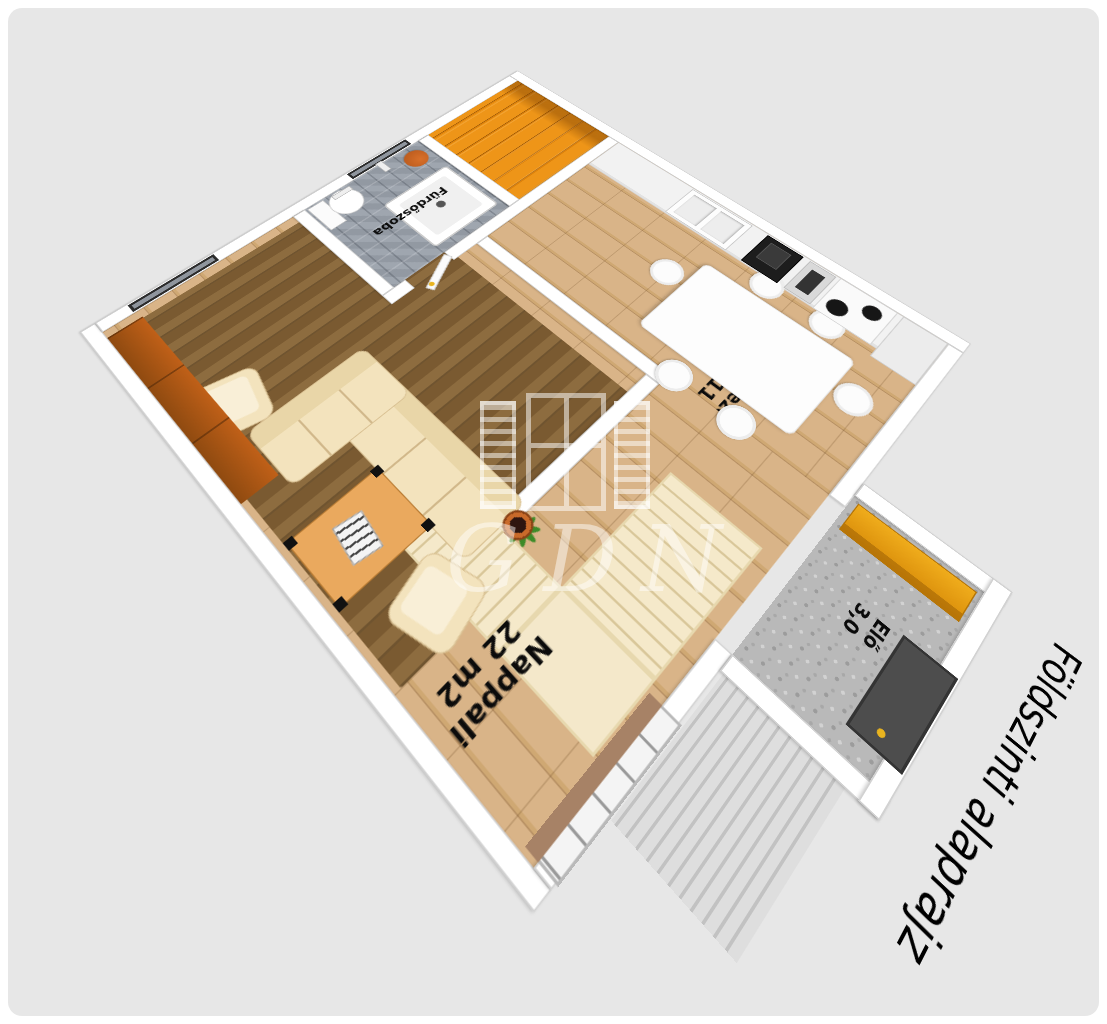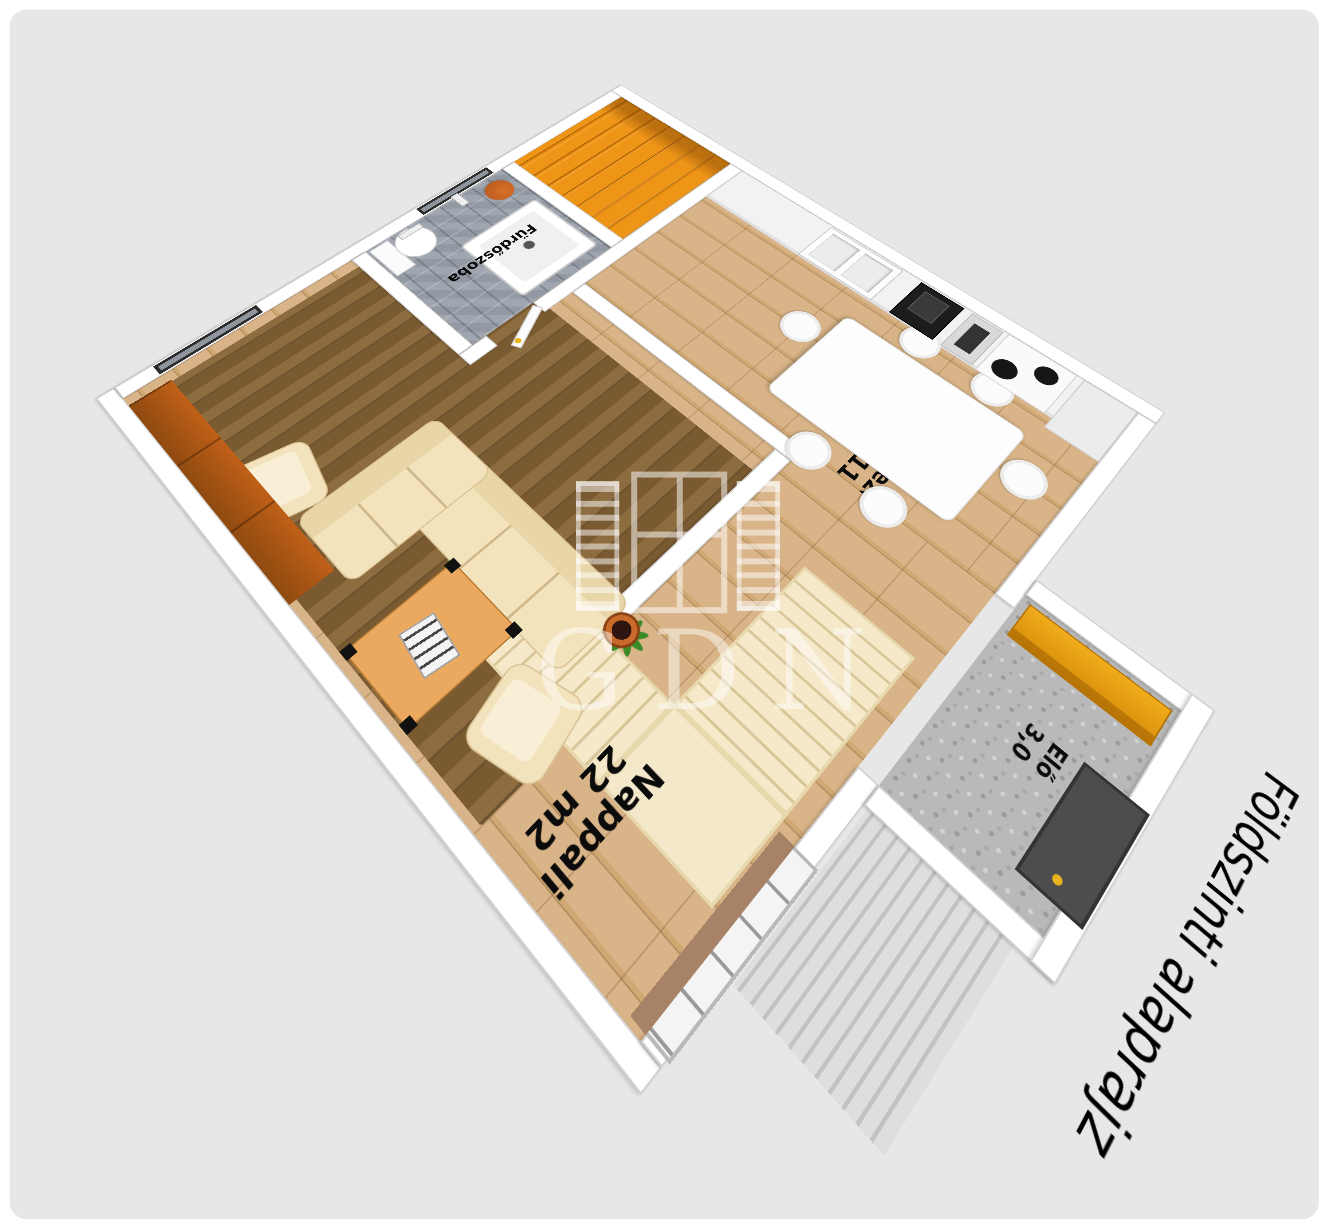--- a/index.html
+++ b/index.html
@@ -98,21 +98,21 @@
   
   .room-label{z-index:7;text-align:center;color:#0b0b0b;line-height:1.12;font-weight:600;}
   .room-label .nm{display:block;}
   .room-label .ar{display:block;font-weight:600;}
   #label-living{font-size:22px;}
   #label-kitchen{font-size:20px;z-index:2;}
   #label-bath{font-size:16px;}
   #label-hall{font-size:15px;z-index:7;}
   #plan-title{z-index:1;font-size:28px;font-weight:500;color:#000;white-space:nowrap;text-align:center;}
   
-  #watermark{position:absolute;left:0;top:0;width:100%;height:100%;pointer-events:none;z-index:9;}
+  #watermark{position:absolute;left:0;top:0;width:100%;height:100%;pointer-events:none;z-index:9;font-style:italic;}
   #wm-text{position:absolute;left:408px;top:498px;width:360px;text-align:center;
            font-family:"DejaVu Serif","Liberation Serif",serif;font-size:92px;letter-spacing:24px;
            color:rgba(255,255,255,.48);}
   #wm-logo{position:absolute;left:472px;top:383px;width:170px;height:130px;}
   .shutter{position:absolute;top:10px;width:36px;height:108px;border:4px solid rgba(255,255,255,.5);box-sizing:border-box;
            background:repeating-linear-gradient(180deg, rgba(255,255,255,.5) 0 5px, transparent 5px 12px);}
   #wm-window{position:absolute;left:46px;top:2px;width:80px;height:118px;border:5px solid rgba(255,255,255,.52);box-sizing:border-box;}
   #wm-window .mull-v{position:absolute;left:50%;top:0;width:5px;height:100%;background:rgba(255,255,255,.52);margin-left:-2px;}
   #wm-window .mull-h{position:absolute;top:42%;left:0;height:5px;width:100%;background:rgba(255,255,255,.52);}
 </style>

